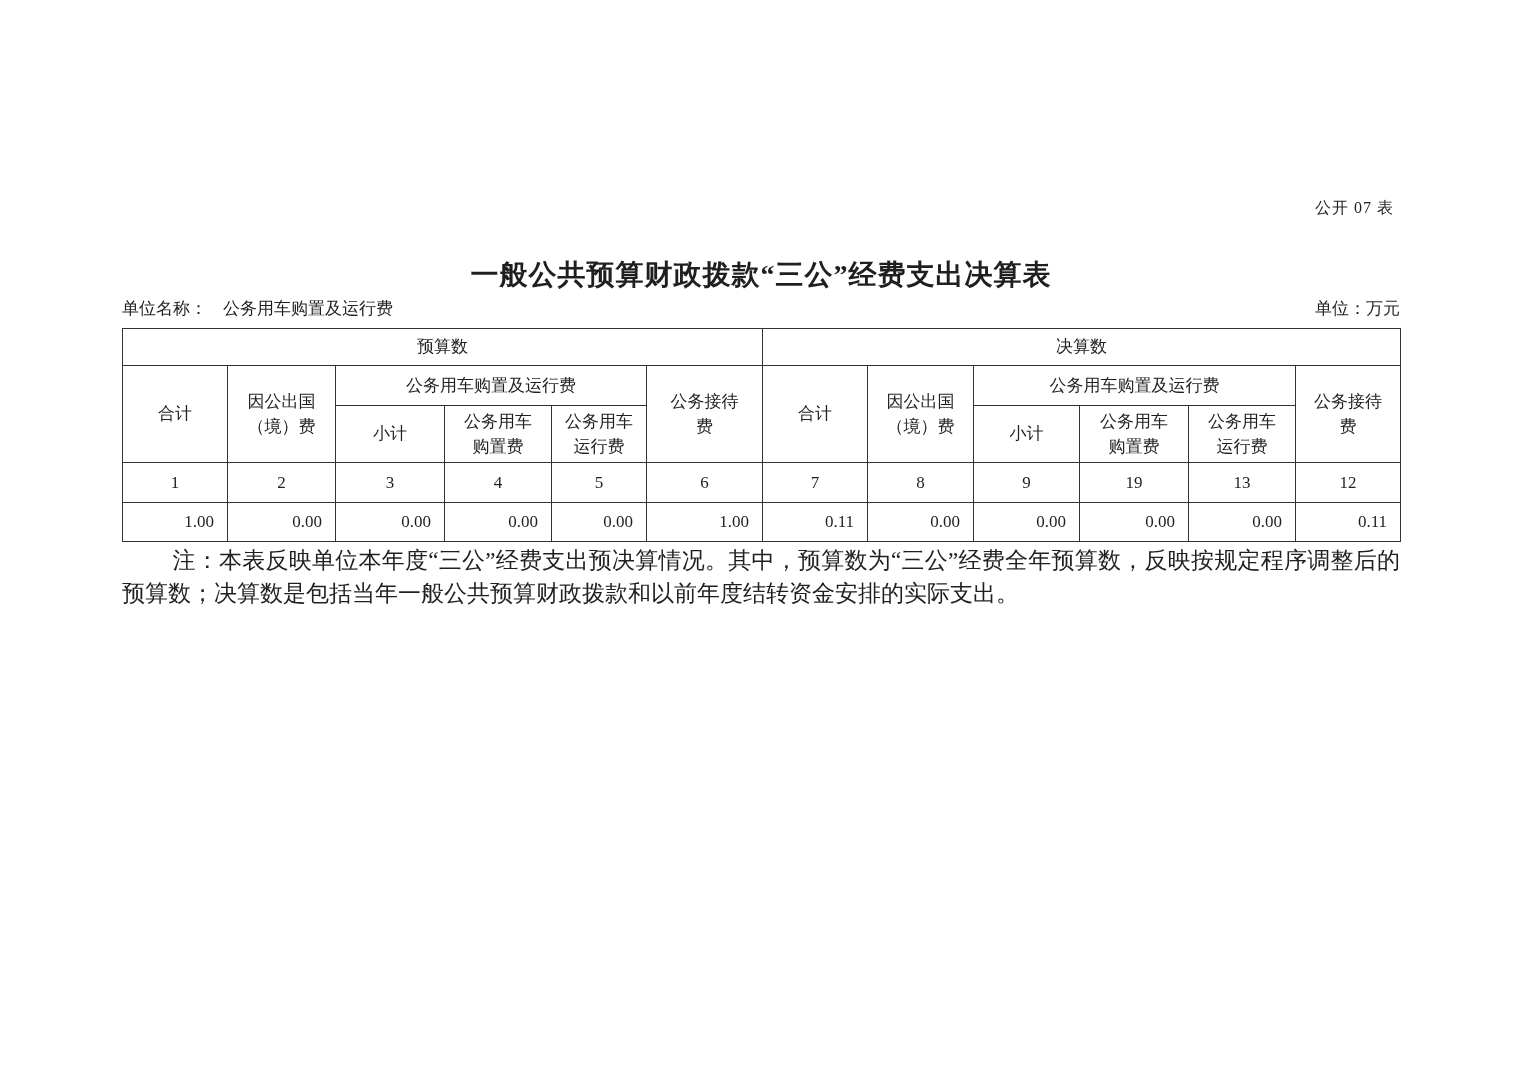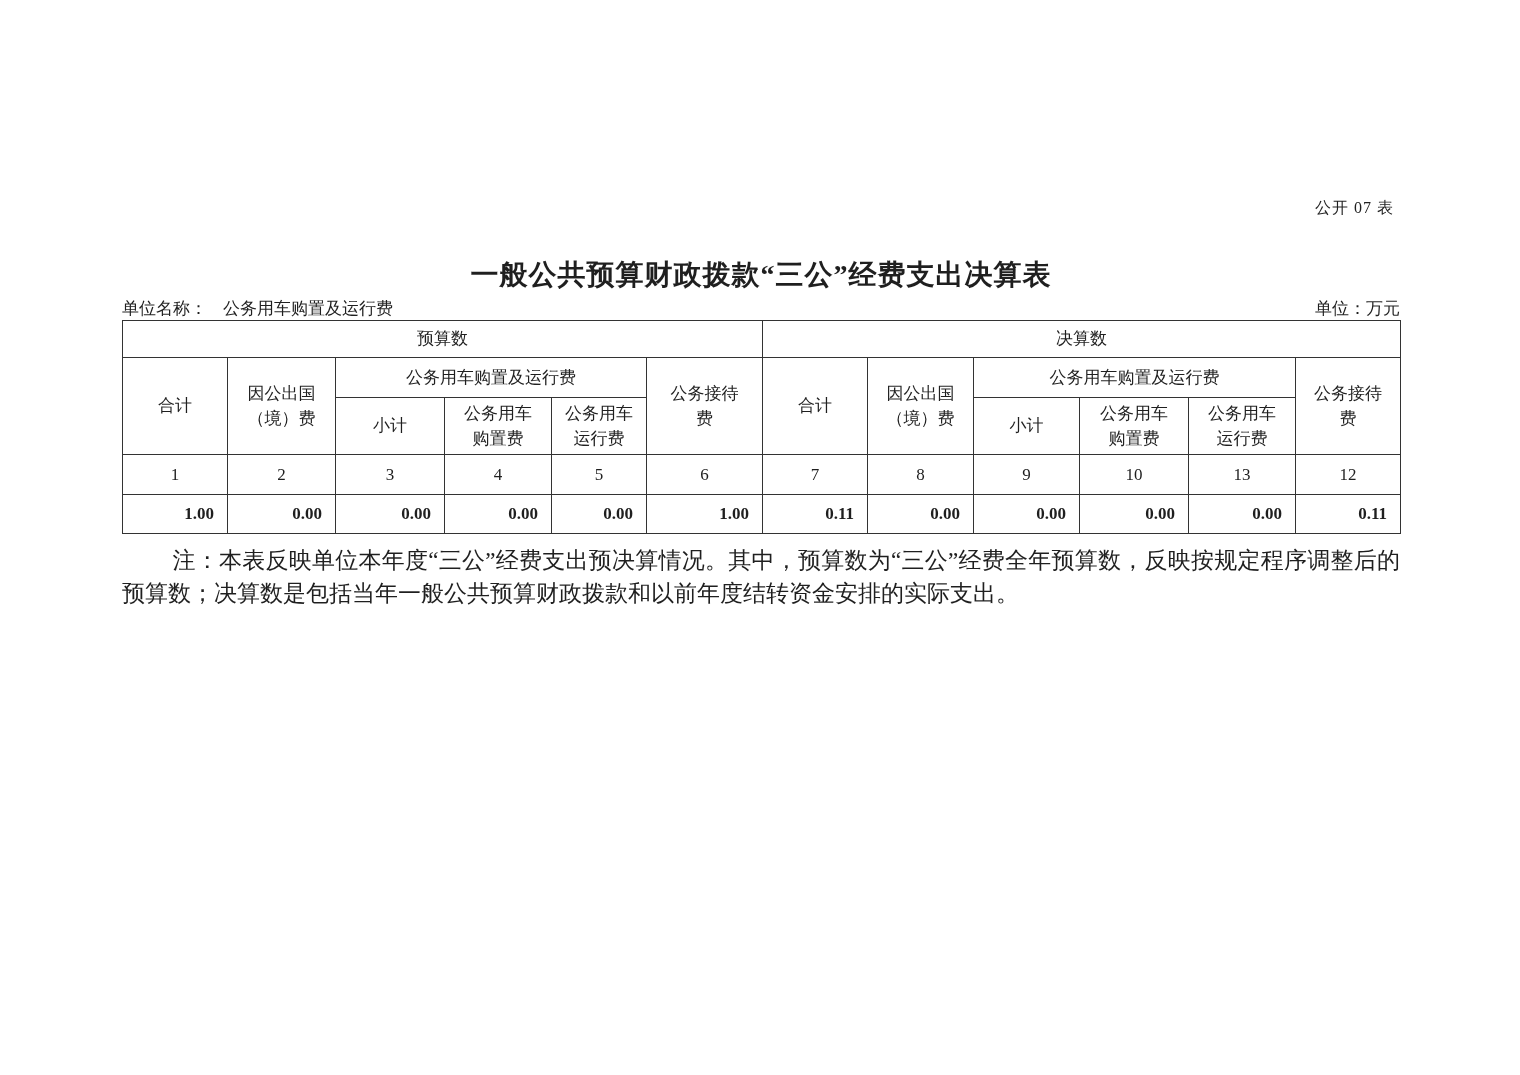--- a/index.html
+++ b/index.html
@@ -34,21 +34,21 @@
     display: flex;
     justify-content: space-between;
     align-items: baseline;
     font-size: 17px;
   }
   .meta-left { display: flex; align-items: baseline; }
   .unit-name-value { margin-left: 16px; }
 
   table.main-table {
     position: absolute;
-    top: 320px; left: 122px;
+    top: 328px; left: 122px;
     width: 1278px;
     border-collapse: collapse;
     table-layout: fixed;
   }
   .main-table td {
     border: 1px solid #333333;
     text-align: center;
     vertical-align: middle;
     font-size: 17px;
     white-space: pre-line;
@@ -58,21 +58,20 @@
   }
   tr.row-section   { height: 37px; }
   tr.row-head-top  { height: 40px; }
   tr.row-head-sub  { height: 57px; }
   tr.row-colnum    { height: 40px; }
   tr.row-values    { height: 39px; }
   .main-table td.value-cell {
     text-align: right;
     padding-right: 13px;
     white-space: nowrap;
-    font-weight: bold;
   }
   .note {
     position: absolute;
     top: 544px; left: 122px; width: 1278px;
     font-size: 23px;
     line-height: 33px;
     text-align: justify;
     text-indent: 2.2em;
   }
 </style>
@@ -142,21 +141,21 @@
     <tr class="row-colnum">
       <td>1</td>
       <td>2</td>
       <td>3</td>
       <td>4</td>
       <td>5</td>
       <td>6</td>
       <td>7</td>
       <td>8</td>
       <td>9</td>
-      <td>10</td>
+      <td>19</td>
       <td>13</td>
       <td>12</td>
     </tr>
     <tr class="row-values">
       <td class="value-cell">1.00</td>
       <td class="value-cell">0.00</td>
       <td class="value-cell">0.00</td>
       <td class="value-cell">0.00</td>
       <td class="value-cell">0.00</td>
       <td class="value-cell">1.00</td>

